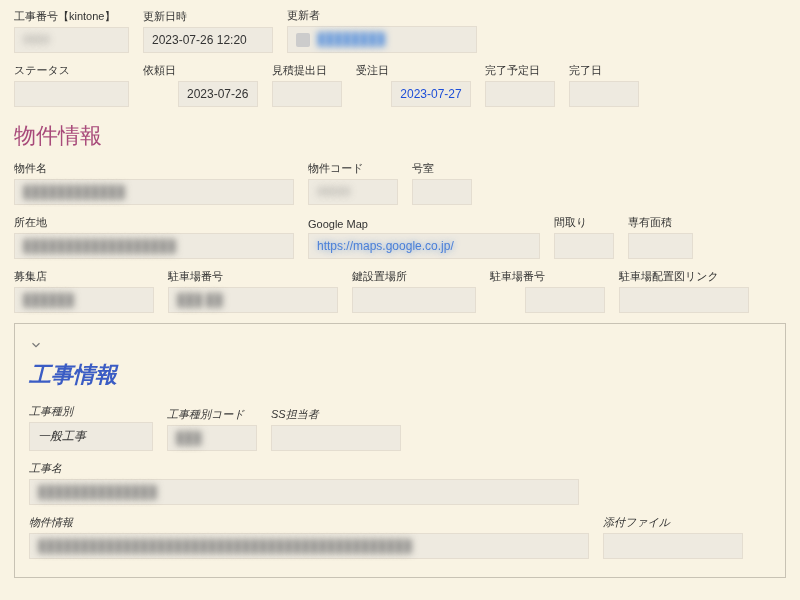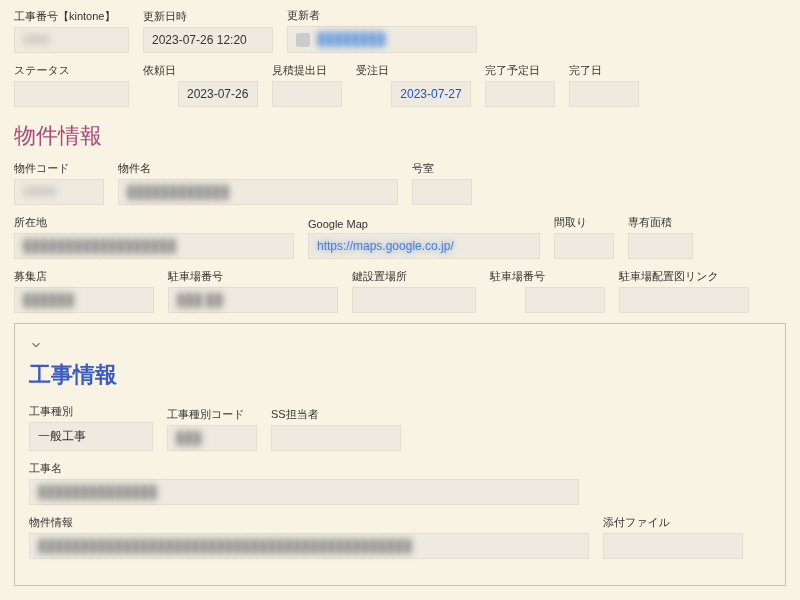--- a/index.html
+++ b/index.html
@@ -52,22 +52,23 @@
   }
   .section-title {
     font-size: 22px;
     font-weight: normal;
     color: #a84a7a;
     margin: 14px 0 10px 0;
   }
   .sub-panel {
     border: 1px solid #c8c2b4;
     background: #f9f3e3;
-    padding: 14px 14px 16px 14px;
+    padding: 14px 14px 8px 14px;
     margin-top: 6px;
+    font-style: italic;
   }
   .sub-title {
     font-size: 22px;
     font-weight: bold;
     color: #3b5cc4;
     margin: 4px 0 14px 0;
   }
   .chev {
     width: 18px;
     height: 18px;
@@ -138,26 +139,26 @@
     <div class="field">
       <div class="field-label">完了日</div>
       <div class="field-value w70"></div>
     </div>
   </div>
 
   <div class="section-title">物件情報</div>
 
   <div class="row">
     <div class="field">
+      <div class="field-label">物件名</div>
+      <div class="field-value w280 blurred">████████████</div>
+    </div>
+    <div class="field">
       <div class="field-label">物件コード</div>
       <div class="field-value w90 blurred">00000</div>
-    </div>
-    <div class="field">
-      <div class="field-label">物件名</div>
-      <div class="field-value w280 blurred">████████████</div>
     </div>
     <div class="field">
       <div class="field-label">号室</div>
       <div class="field-value w60"></div>
     </div>
   </div>
 
   <div class="row">
     <div class="field">
       <div class="field-label">所在地</div>

